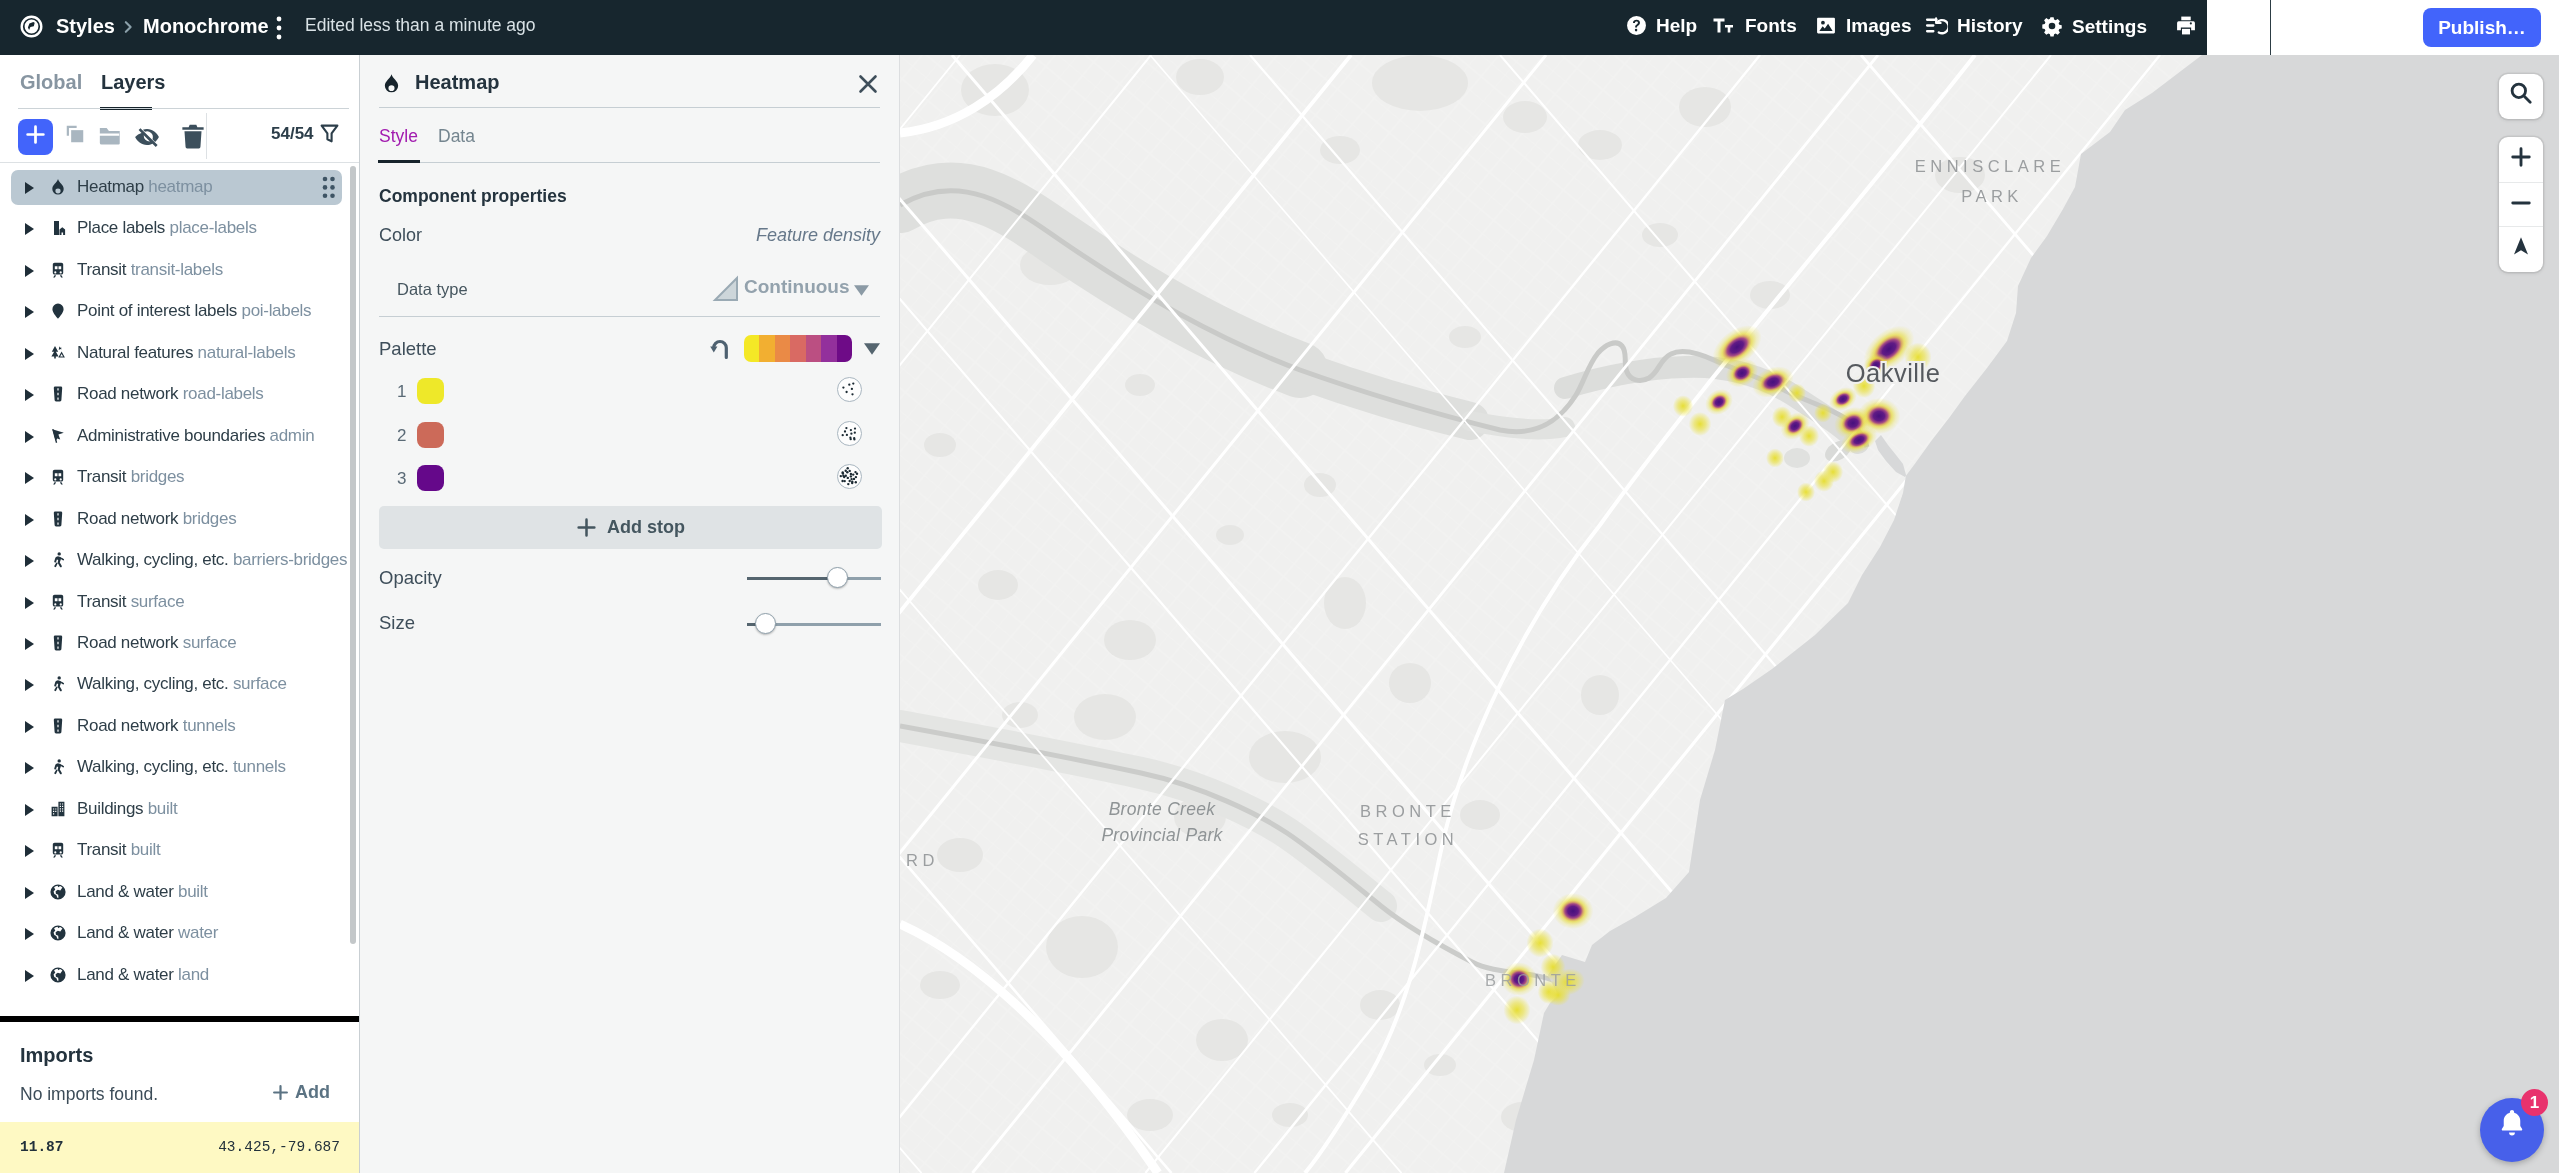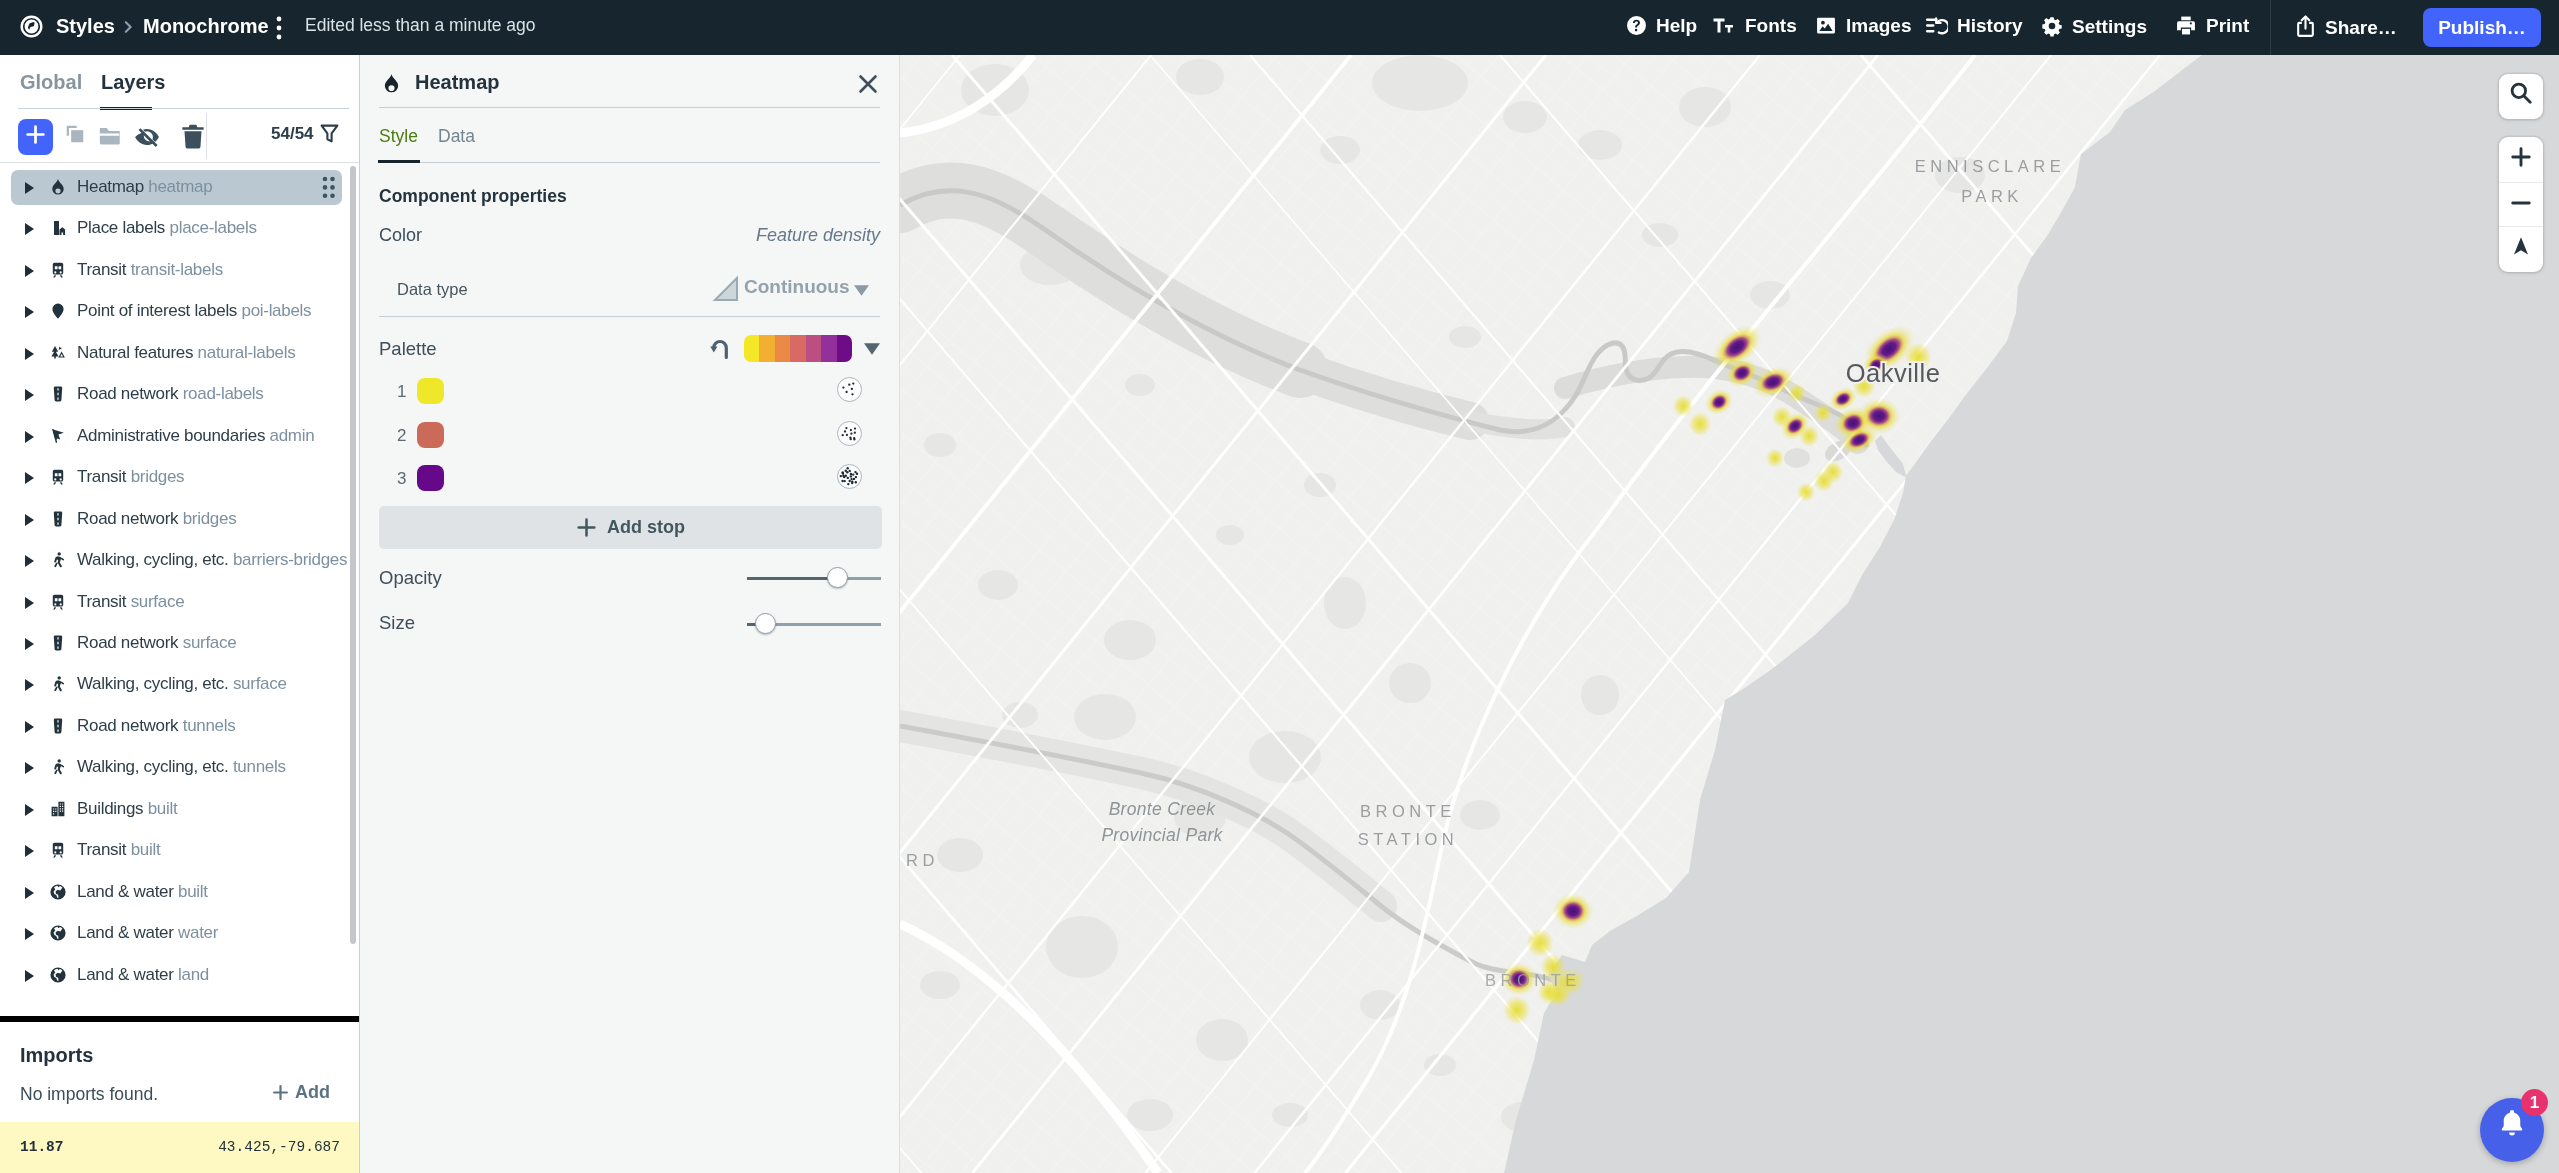--- a/index.html
+++ b/index.html
@@ -1,15 +1,15 @@
 <!DOCTYPE html>
 <html><head><meta charset="utf-8"><style>
 *{margin:0;padding:0;box-sizing:border-box}
 html,body{width:2559px;height:1173px;overflow:hidden;font-family:"Liberation Sans",sans-serif;background:#fff;position:relative}
-#nav{position:absolute;left:0;top:0;width:2559px;height:55px;background:#17262e;z-index:50}
+#nav{position:absolute;left:0;top:0;width:2207px;height:55px;background:#17262e;z-index:50}
 #logo{position:absolute;left:20px;top:15px}
 .crumb{position:absolute;top:15px;font-size:20px;color:#fff}
 .b{font-weight:700}
 .nitem{position:absolute;top:15px;color:#fff;font-size:19px;font-weight:700;white-space:nowrap}
 .nitem svg{vertical-align:-4px;margin-right:9px}
 #navdiv{position:absolute;left:2270px;top:0;width:1px;height:55px;background:#2c3c44}
 #publish{position:absolute;left:2423px;top:8px;width:118px;height:39px;border-radius:8px;background:#4264fb;color:#fff;font-size:19px;font-weight:700;text-align:center;line-height:39px}
 #sidebar{position:absolute;left:0;top:55px;width:360px;height:1118px;background:#fff;border-right:1px solid #c9cfd3;z-index:40;overflow:hidden}
 #tabs{position:absolute;left:0;top:0;width:100%;height:54px}
 .tab{position:absolute;top:16px;font-size:20px;font-weight:700}
@@ -244,21 +244,21 @@
 
 <div id="panel">
   <div style="position:absolute;left:21px;top:18px"><svg style="position:relative;top:0px;left:0px" width="21" height="21" viewBox="0 0 18 18" fill="#17242c">
         <path d="M9 1C9.9 4.8 14.7 6.7 14.7 10.9a5.7 5.7 0 0 1-11.4 0C3.3 6.7 8.1 4.8 9 1Zm0 9.6a2.6 2.4 0 1 0 0 4.8 2.6 2.4 0 0 0 0-4.8Z" fill-rule="evenodd"></path>
       </svg></div>
   <span style="position:absolute;left:55px;top:16px;font-size:20px;font-weight:700;color:#24333e">Heatmap</span>
   <svg style="position:absolute;left:496px;top:17px" width="24" height="24" viewBox="0 0 24 24" stroke="#3e4e5a" stroke-width="2.6" stroke-linecap="round">
       <path d="M4.5 4.5l15 15M19.5 4.5l-15 15"></path>
     </svg>
   <div class="phr" style="top:52px"></div>
-  <span style="position:absolute;left:19px;top:71px;font-size:17.5px;color:#4d7c0f">Style</span>
+  <span style="position:absolute;left:19px;top:71px;font-size:17.5px;color:#a21caf">Style</span>
   <span style="position:absolute;left:78px;top:71px;font-size:17.5px;color:#74858f">Data</span>
   <div class="phr" style="top:107px"></div>
   <div style="position:absolute;left:18px;top:105px;width:42px;height:3px;background:#17242c"></div>
   <span style="position:absolute;left:19px;top:131px;font-size:17.5px;font-weight:700;color:#24333e">Component properties</span>
   <span style="position:absolute;left:19px;top:170px;font-size:18px;color:#3e4e5a">Color</span>
   <span style="position:absolute;right:19px;top:170px;font-size:18px;font-style:italic;color:#66788a">Feature density</span>
   <span style="position:absolute;left:37px;top:225px;font-size:16.5px;color:#46565f">Data type</span>
   <svg style="position:absolute;left:352px;top:220px" width="28" height="28" viewBox="0 0 28 28">
       <path d="M3 25 25 3V25Z" fill="#cdd6da"></path>
       <path d="M25 3V25H3Z" fill="none" stroke="#9aaab4" stroke-width="2"></path>

